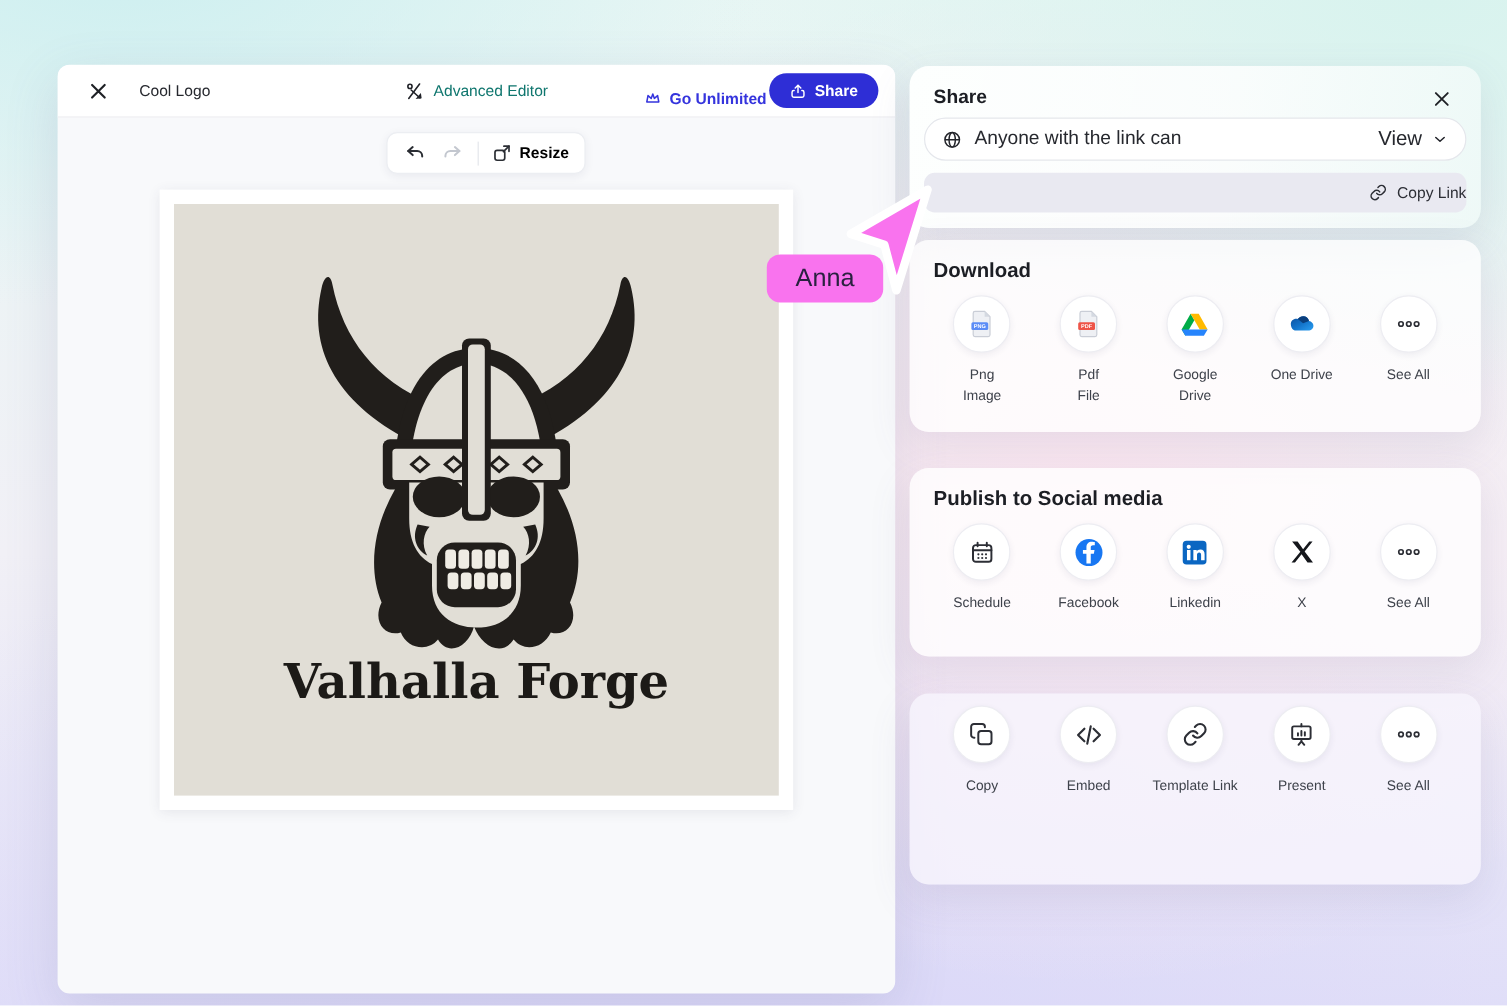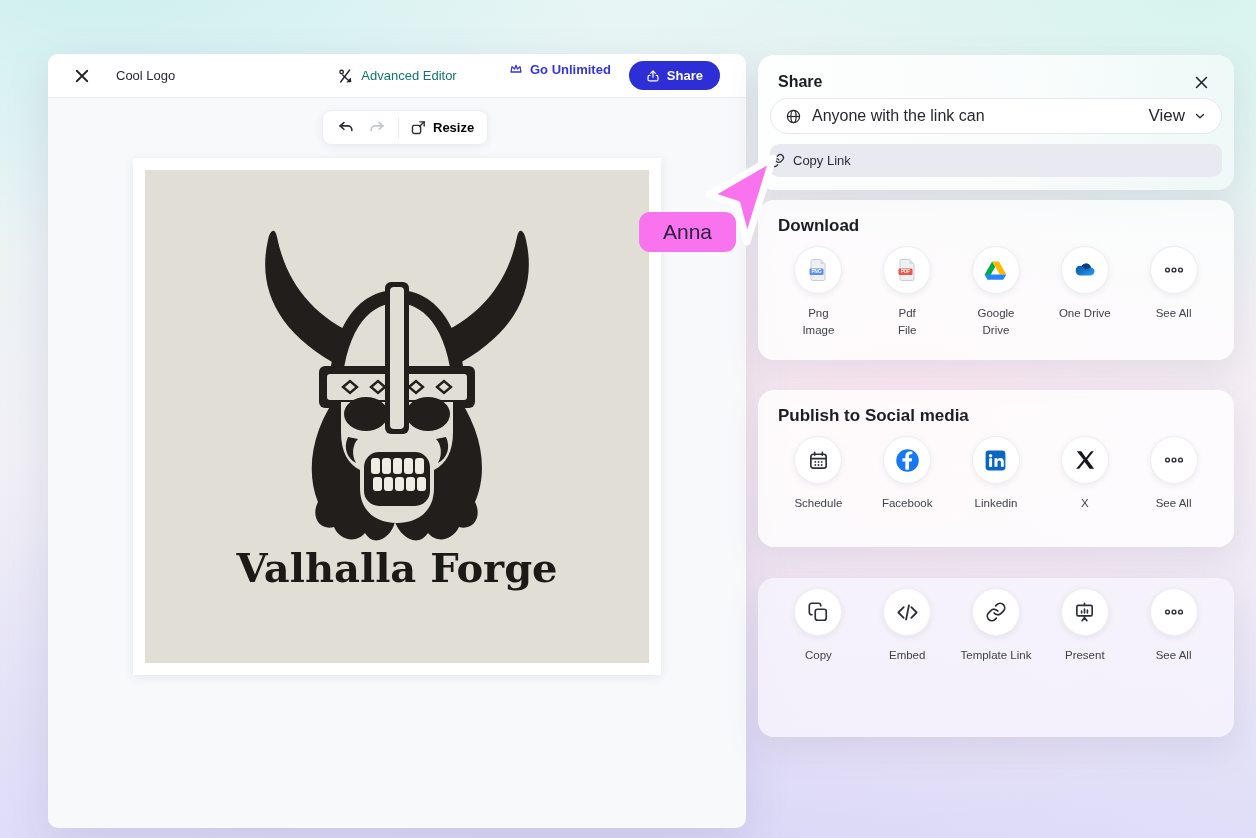--- a/index.html
+++ b/index.html
@@ -18,21 +18,21 @@
   .editor { position:absolute; left:48px; top:54px; width:698px; height:774px;
     background:#f8f9fb; border-radius:10px; overflow:hidden;
     box-shadow:0 14px 44px rgba(100,100,150,.16); }
   .editor-header { position:absolute; left:0; top:0; width:100%; height:44px;
     background:#fff; border-bottom:1px solid #ededf1; display:flex; align-items:center; }
   .hdr-close { margin-left:20px; width:28px; height:28px; border:none; background:none;
     cursor:pointer; display:flex; align-items:center; justify-content:center; }
   .hdr-title { margin-left:20px; font-size:13px; color:#26282e; }
   .hdr-center { position:absolute; left:50%; transform:translateX(-50%);
     display:flex; align-items:center; gap:8px; font-size:13px; font-weight:500; color:#0f766e; }
-  .hdr-right { margin-left:auto; display:flex; align-items:flex-start; gap:18px; padding-right:26px; }
+  .hdr-right { margin-left:auto; display:flex; align-items:flex-end; gap:2px; padding-right:14px; }
   .go-unlimited { display:flex; align-items:center; gap:6px; border:none; background:none;
     color:#3534dd; font-size:13px; font-weight:600; cursor:pointer; }
   .share-pill { display:flex; align-items:center; gap:7px; background:#2e2ed6; color:#fff;
     border:none; border-radius:999px; padding:7px 17px; font-size:13px; font-weight:600; cursor:pointer; }
 
   
   .toolbar { position:absolute; left:274px; top:56px; height:35px; display:flex; align-items:center;
     gap:11px; padding:0 13px; background:#fff; border:1px solid #eceef2; border-radius:9px;
     box-shadow:0 2px 8px rgba(40,40,80,.07); }
   .tb-btn { border:none; background:none; display:flex; align-items:center; gap:6px; cursor:pointer;
@@ -65,21 +65,21 @@
   .panel-close { border:none; background:none; cursor:pointer; width:26px; height:26px;
     display:flex; align-items:center; justify-content:center; }
   .link-pill { position:absolute; left:12px; right:12px; top:43px; height:36px; background:#fff;
     border:1px solid #e5e7ec; border-radius:999px; display:flex; align-items:center;
     padding:0 14px; gap:10px; cursor:pointer; }
   .link-pill .lbl { font-size:16px; color:#26282e; }
   .link-pill .perm { margin-left:auto; display:flex; align-items:center; gap:8px;
     font-size:17px; color:#26282e; }
   .copy-link { position:absolute; left:12px; right:12px; top:89px; height:33px;
     background:#e9e9f1; border:none; border-radius:9px; cursor:pointer;
-    display:flex; align-items:center; justify-content:flex-start; gap:8px;
+    display:flex; align-items:center; justify-content:flex-end; gap:8px;
     font-size:13px; color:#2c2e35; font-family:inherit; }
 
   .section-title { font-size:17px; font-weight:700; color:#1c1e24; padding:16px 12px 0 20px; }
   .items-row { display:flex; padding:10px 16px 0 16px; }
   .share-item { flex:1; display:flex; flex-direction:column; align-items:center; gap:11px;
     background:none; border:none; cursor:pointer; font-family:inherit; }
   .icon-circle { width:48px; height:48px; border-radius:50%; background:#fff;
     border:1px solid #ededf2; box-shadow:0 2px 6px rgba(40,40,80,.07);
     display:flex; align-items:center; justify-content:center; }
   .item-label { font-size:11.5px; color:#3e424b; line-height:1.45; text-align:center; white-space:pre-line; }

